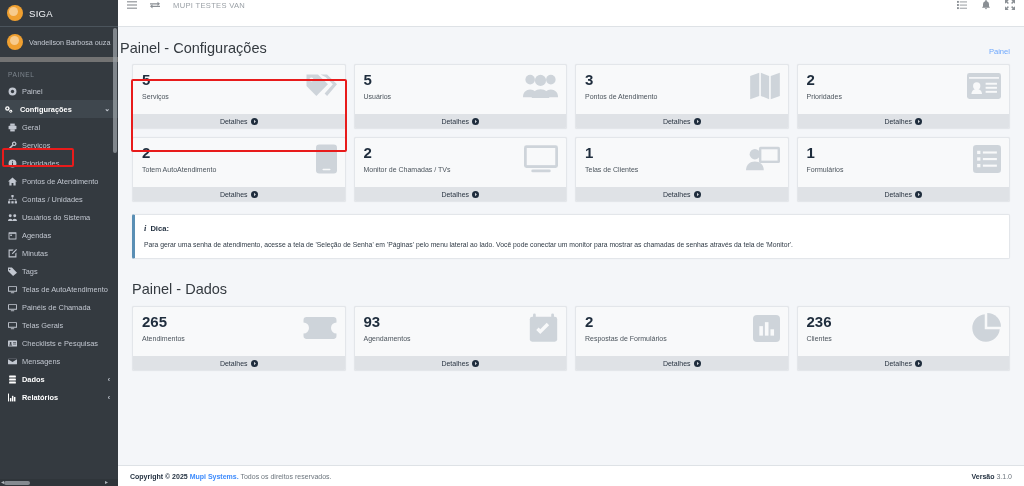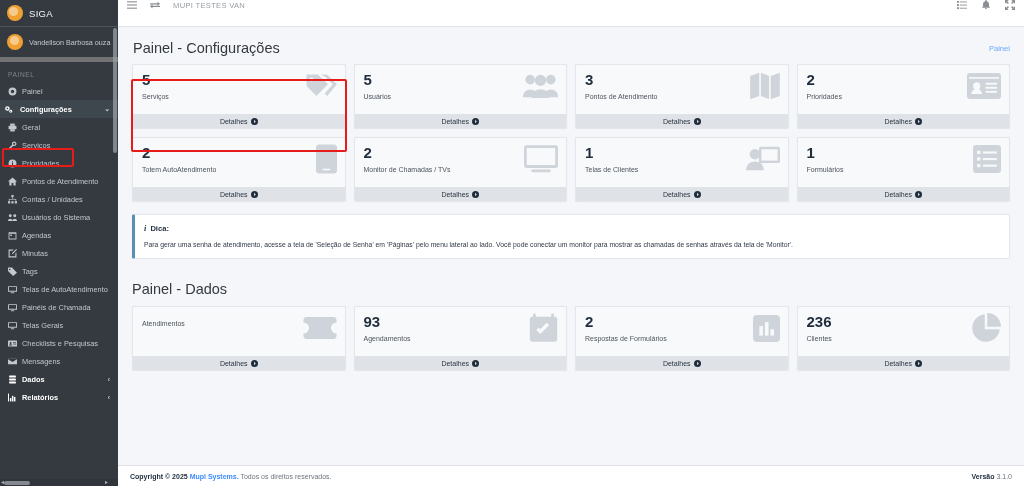--- a/index.html
+++ b/index.html
@@ -135,22 +135,22 @@
     font-size: 5px; line-height: 6px; border-radius: 6px;
     padding: 0.5px 2px; min-width: 7px; text-align: center;
     font-weight: bold;
   }
 
   .content {
     flex: 1; overflow: hidden; position: relative;
     padding: 0 0 0 0;
   }
   .page-header {
-    padding: 13px 14px 8px 15px;
-    display: flex; align-items: center;
+    padding: 13px 14px 8px 2px;
+    display: flex; align-items: flex-end;
   }
   .page-title { font-size: 14.5px; color: #343a40; font-weight: normal; }
   .breadcrumb { margin-left: auto; font-size: 7.6px; color: #6ea8fe; }
 
   .card-row {
     display: flex; gap: 8px; padding: 0 14px 8px 14px;
   }
   .stat-card {
     flex: 1 1 0; background: #f8f9fa;
     border: 1px solid #e3e6ea;
@@ -695,20 +695,21 @@
           <span>Dica:</span>
         </div>
         <div class="tip-text">Para gerar uma senha de atendimento, acesse a tela de 'Seleção de Senha' em 'Páginas' pelo menu lateral ao lado. Você pode conectar um monitor para mostrar as chamadas de senhas através da tela de 'Monitor'.</div>
       </div>
 
       <div class="section-title">Painel - Dados</div>
 
       <div class="card-row">
         <div class="stat-card">
           <div class="stat-body">
+            <div class="stat-num">265</div>
             <div class="stat-label">Atendimentos</div>
             <div class="stat-icon">
               <svg width="34" height="22" viewBox="0 0 42 28">
                   <path d="M0 4a4 4 0 0 1 4-4h34a4 4 0 0 1 4 4v3a7 7 0 0 0 0 14v3a4 4 0 0 1-4 4H4a4 4 0 0 1-4-4v-3a7 7 0 0 0 0-14z"></path>
                 </svg>
             </div>
           </div>
           <div class="stat-footer">
             <span>Detalhes</span>
             <span class="det-ico">

